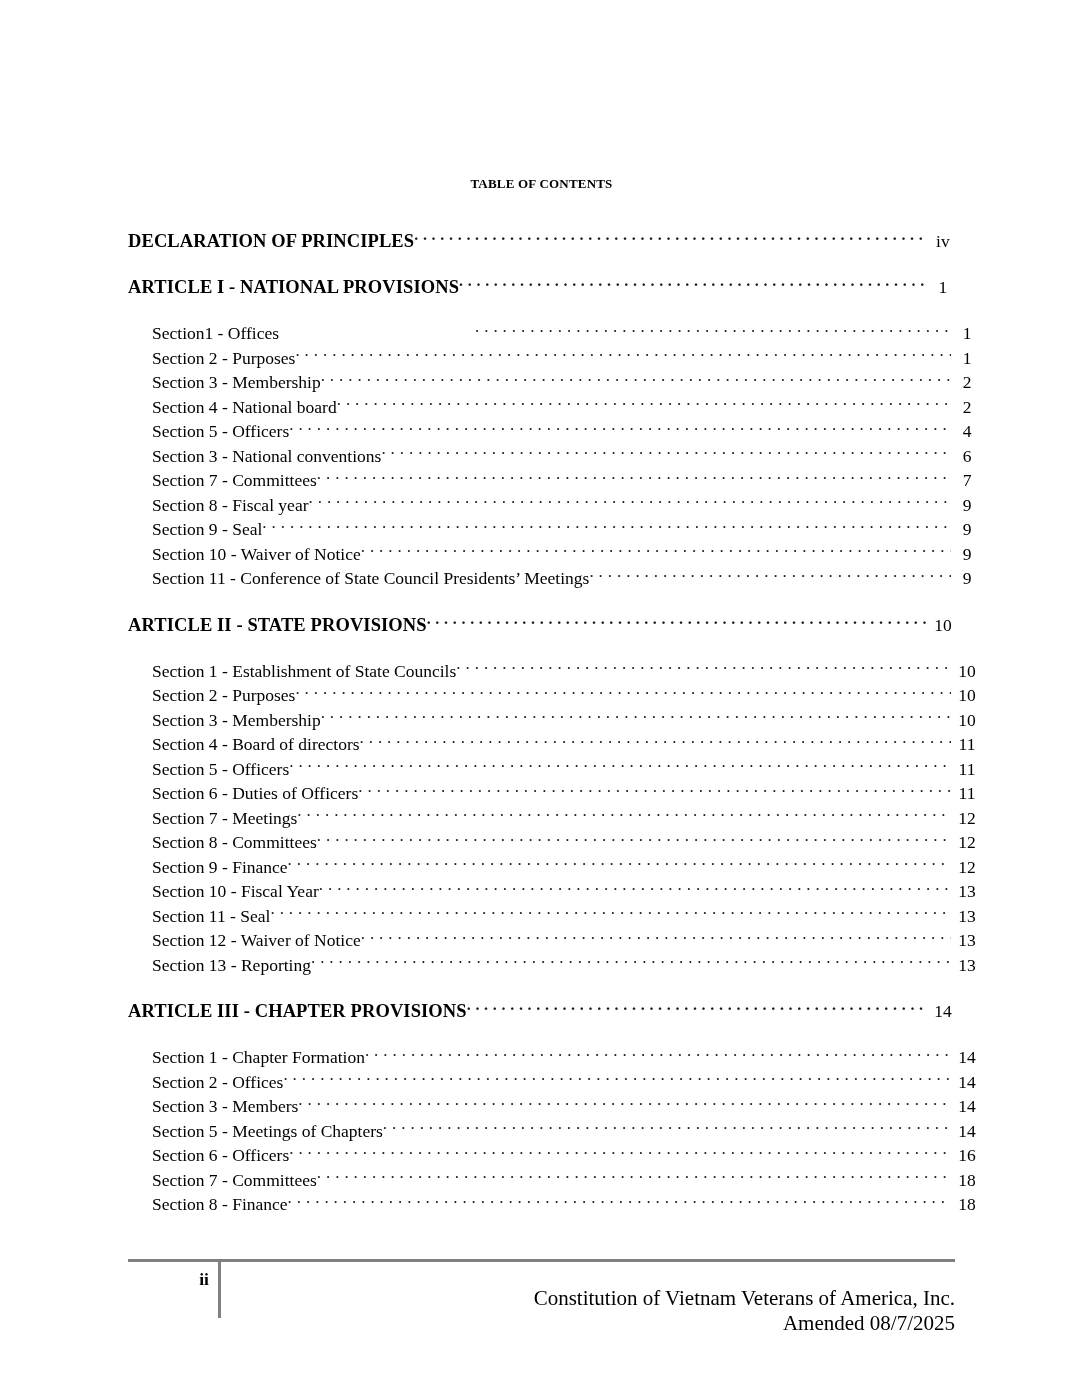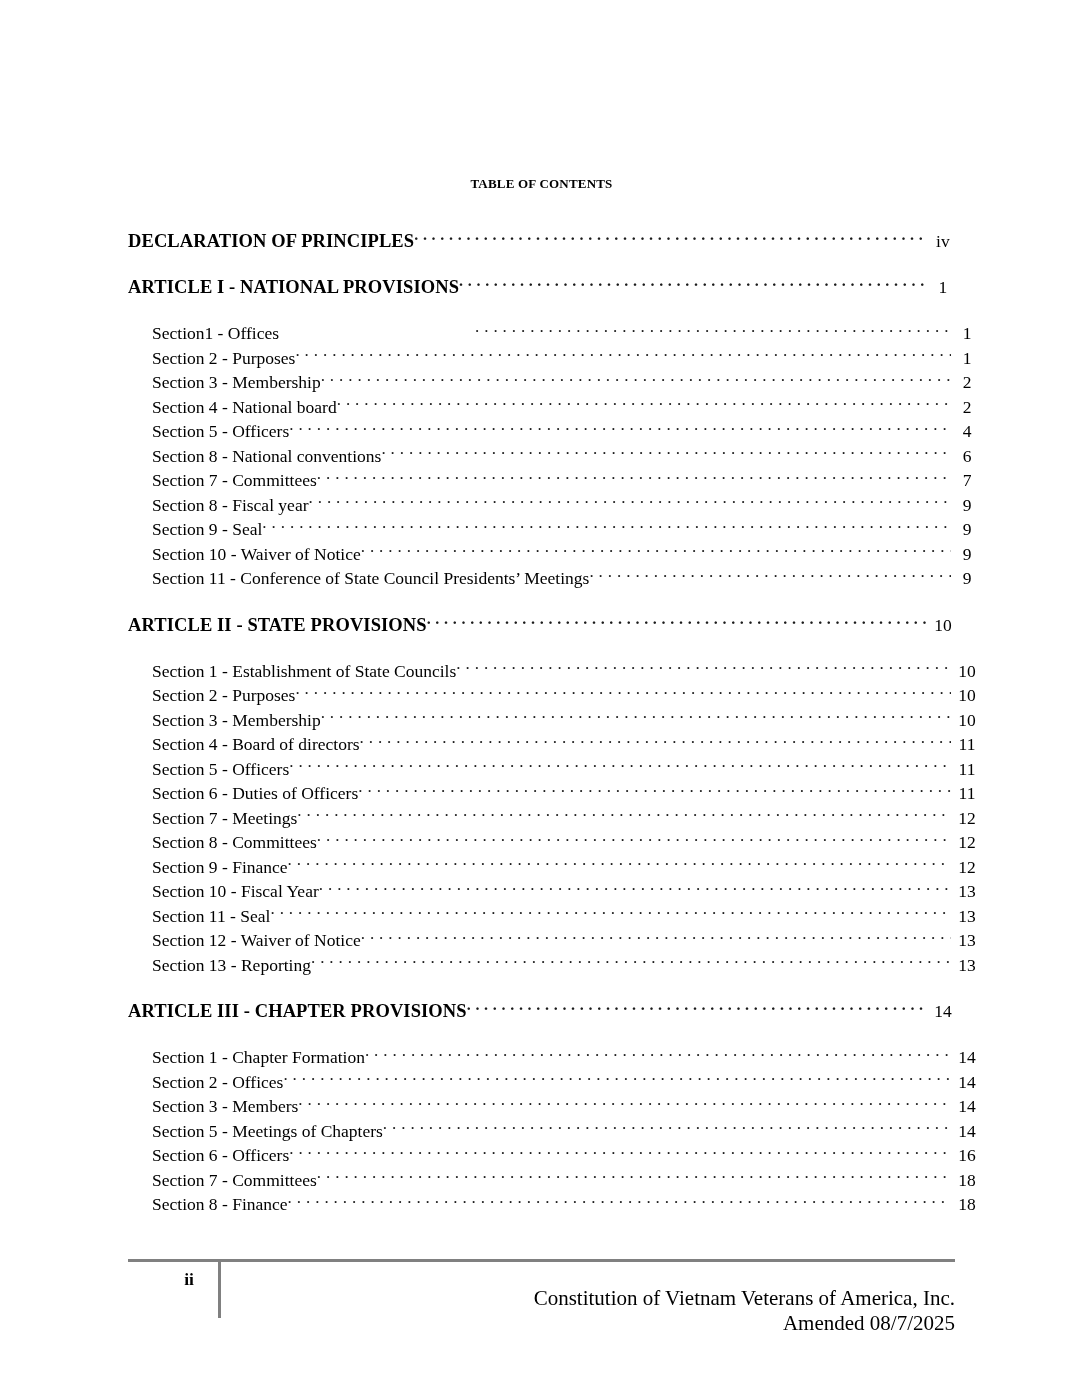--- a/index.html
+++ b/index.html
@@ -109,21 +109,21 @@
     height: 3px;
     background: #808080;
     width: 827px;
   }
   .footer-body {
     position: relative;
     height: 62px;
   }
   .footer-pagenum {
     position: absolute;
-    left: 43px;
+    left: 58px;
     top: 7px;
     width: 36px;
     text-align: center;
     font-weight: bold;
     font-size: 17.5px;
   }
   .footer-divider {
     position: absolute;
     left: 90px;
     top: 0;
@@ -185,21 +185,21 @@
           <span class="label">Section 4 - National board</span>
           <span class="leader"></span>
           <span class="pagenum">2</span>
         </div>
         <div class="row section">
           <span class="label">Section 5 - Officers</span>
           <span class="leader"></span>
           <span class="pagenum">4</span>
         </div>
         <div class="row section">
-          <span class="label">Section 8 - National conventions</span>
+          <span class="label">Section 3 - National conventions</span>
           <span class="leader"></span>
           <span class="pagenum">6</span>
         </div>
         <div class="row section">
           <span class="label">Section 7 - Committees</span>
           <span class="leader"></span>
           <span class="pagenum">7</span>
         </div>
         <div class="row section">
           <span class="label">Section 8 - Fiscal year</span>

